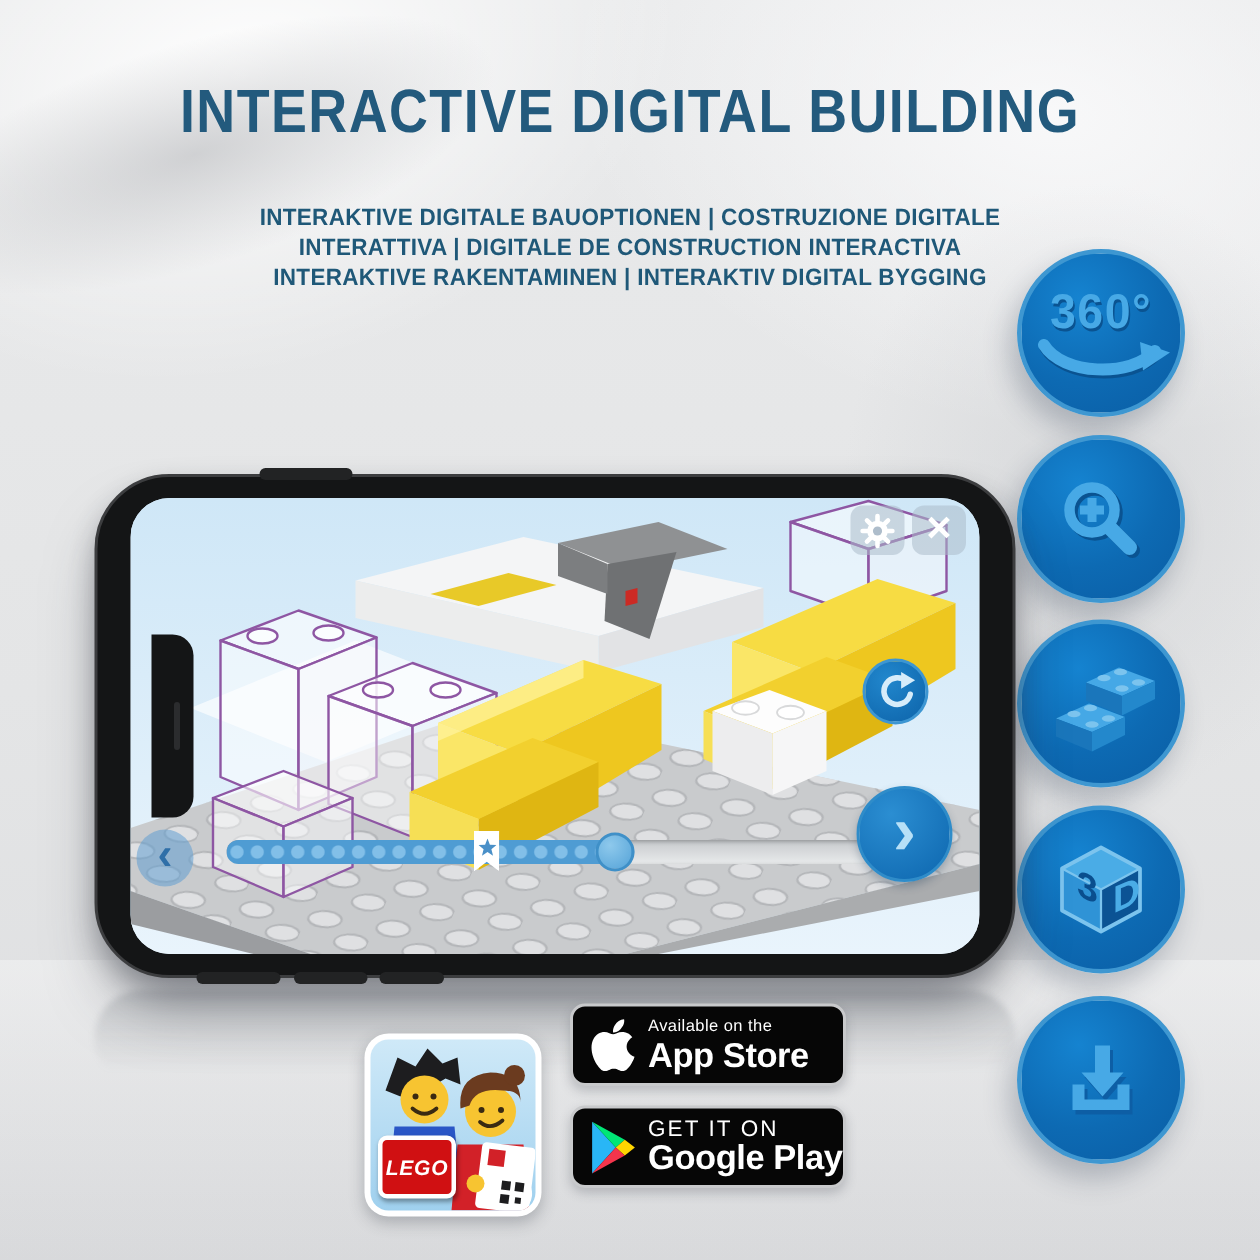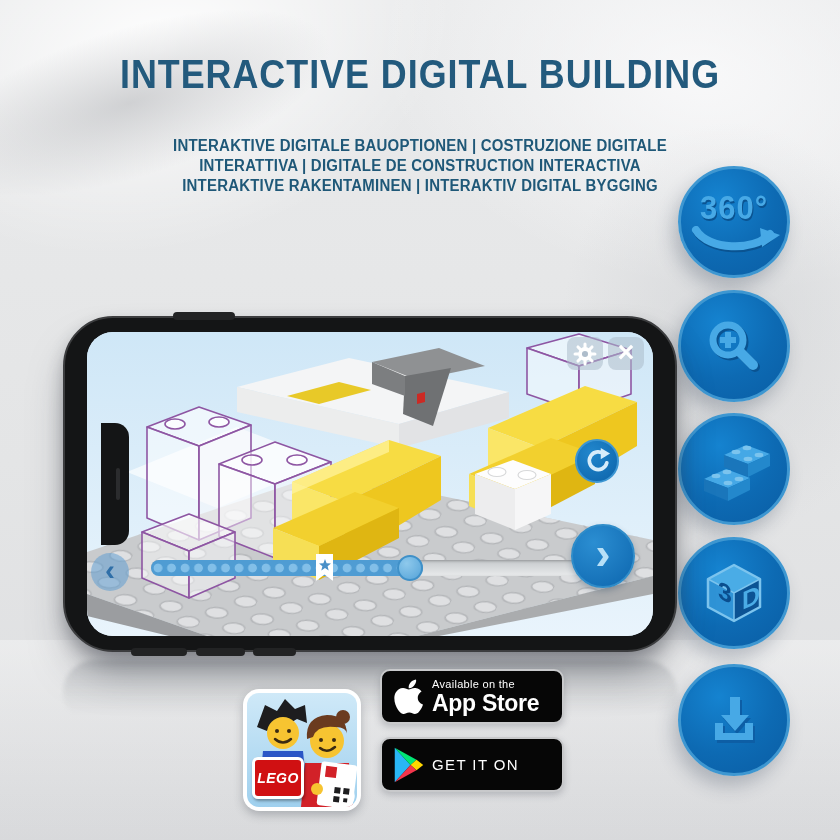--- a/index.html
+++ b/index.html
@@ -397,16 +397,17 @@
     <span class="logo">
       <svg width="30" height="36" viewBox="0 0 40 48">
         <polygon points="1,1 1,47 22,24" fill="#29b6f6"></polygon>
         <polygon points="1,1 30,17 22,24" fill="#00e676"></polygon>
         <polygon points="30,17 39,24 30,31 22,24" fill="#ffd600"></polygon>
         <polygon points="22,24 30,31 1,47" fill="#f4354c"></polygon>
       </svg>
     </span>
     <span class="txt">
       <span class="b-tag gp">GET IT ON</span>
+      <span class="b-name">Google Play</span>
     </span>
   </div>
 
 </div>
 
 </body></html>

